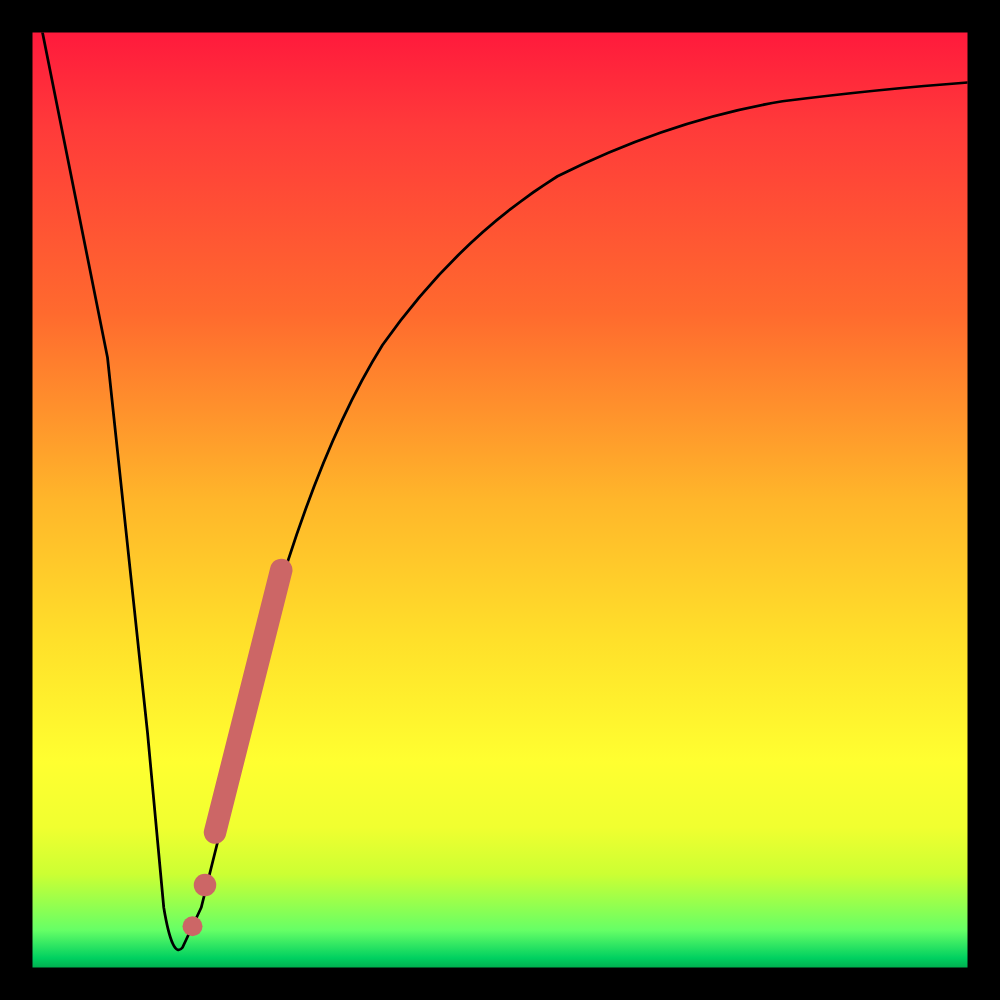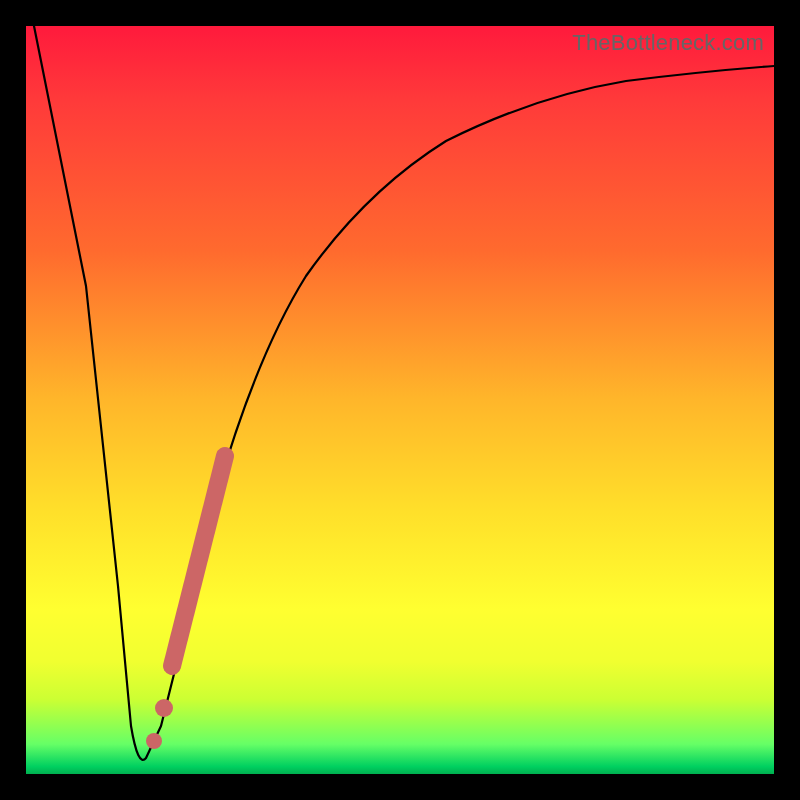--- a/index.html
+++ b/index.html
@@ -71,21 +71,20 @@
   .overlay-dot {
     fill: #cc6666;
   }
 </style>
 </head>
 <body>
 
 <div class="frame">
   <div class="plot-area">
 
-    <div class="watermark">TheBottleneck.com</div>
 
     <svg class="curves" viewBox="0 0 748 748" preserveAspectRatio="none">
 
       <path class="curve-main" d="M 8 0
                L 60 260
                L 92 560
                L 105 700
                Q 112 742 120 732
                L 135 700
                L 160 600

